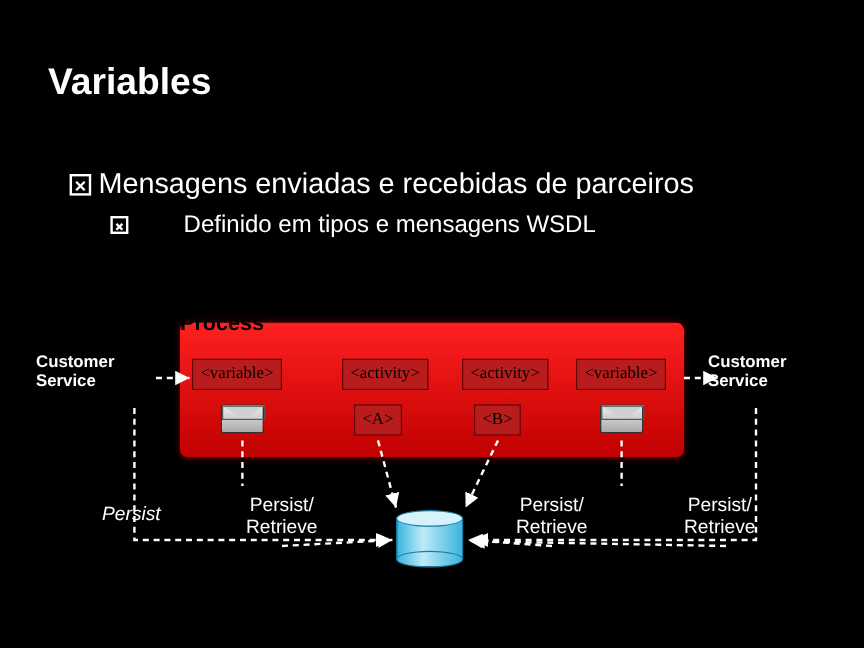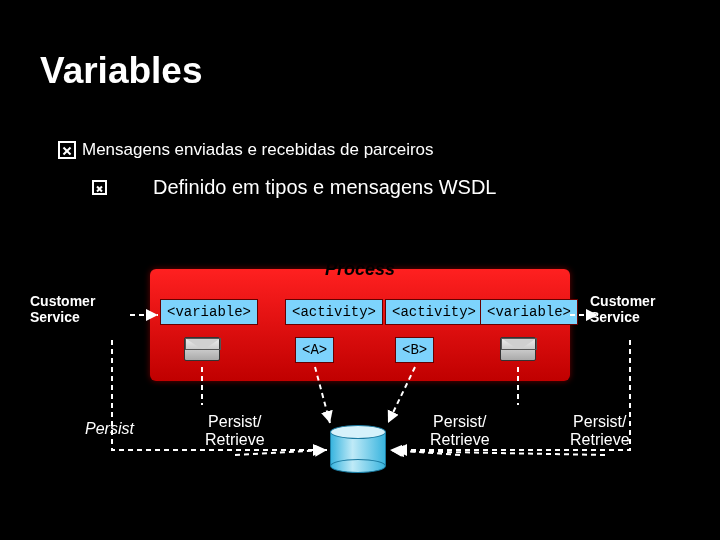--- a/index.html
+++ b/index.html
@@ -9,25 +9,25 @@
     font-family: Arial, Helvetica, sans-serif;
     width: 720px;
     height: 540px;
     position: relative;
     overflow: hidden;
   }
   .title {
     position: absolute;
     left: 40px;
     top: 50px;
-    font-size: 37px;
+    font-size: 31px;
     font-weight: bold;
   }
   .bullet-row { position: absolute; display: flex; align-items: center; }
-  .bullet1 { left: 58px; top: 140px; font-size: 17px; justify-content: space-between; }
+  .bullet1 { left: 58px; top: 140px; font-size: 24px; justify-content: space-between; }
   .bullet2 { left: 92px; top: 176px; font-size: 20px; gap: 40px; }
   .box-icon {
     display: inline-block;
     width: 18px; height: 18px;
     border: 2px solid #fff;
     position: relative;
     margin-right: 6px;
     flex-shrink: 0;
   }
   .box-icon::before, .box-icon::after {
@@ -47,29 +47,29 @@
     font-size: 14px; font-weight: bold; line-height: 1.15;
   }
   .process-box {
     background: linear-gradient(#ff2020, #c00000);
     border-radius: 6px;
     width: 420px; height: 112px;
     left: 120px; top: 14px;
     box-shadow: 0 0 6px rgba(255,0,0,.4);
   }
   .process-title {
-    text-align: center; font-weight: bold; font-size: 18px;
+    text-align: left; font-weight: bold; font-size: 18px;
     color: #000;
-    width: 100%; top: 4px; font-style: italic;
+    width: 100%; top: 4px;
   }
   .innerbox {
-    background: #7dd3fc;
+    background: #b91c1c;
     border: 1px solid #600;
     padding: 4px 6px;
-    font-family: Liberation Mono, monospace;
+    font-family: Liberation Serif, serif;
     font-size: 14px;
     color: #000;
     position: absolute;
   }
   .envelope {
     width: 36px; height: 24px;
     background: linear-gradient(#eee, #aaa);
     border: 1px solid #333;
     border-radius: 2px;
     position: absolute;

